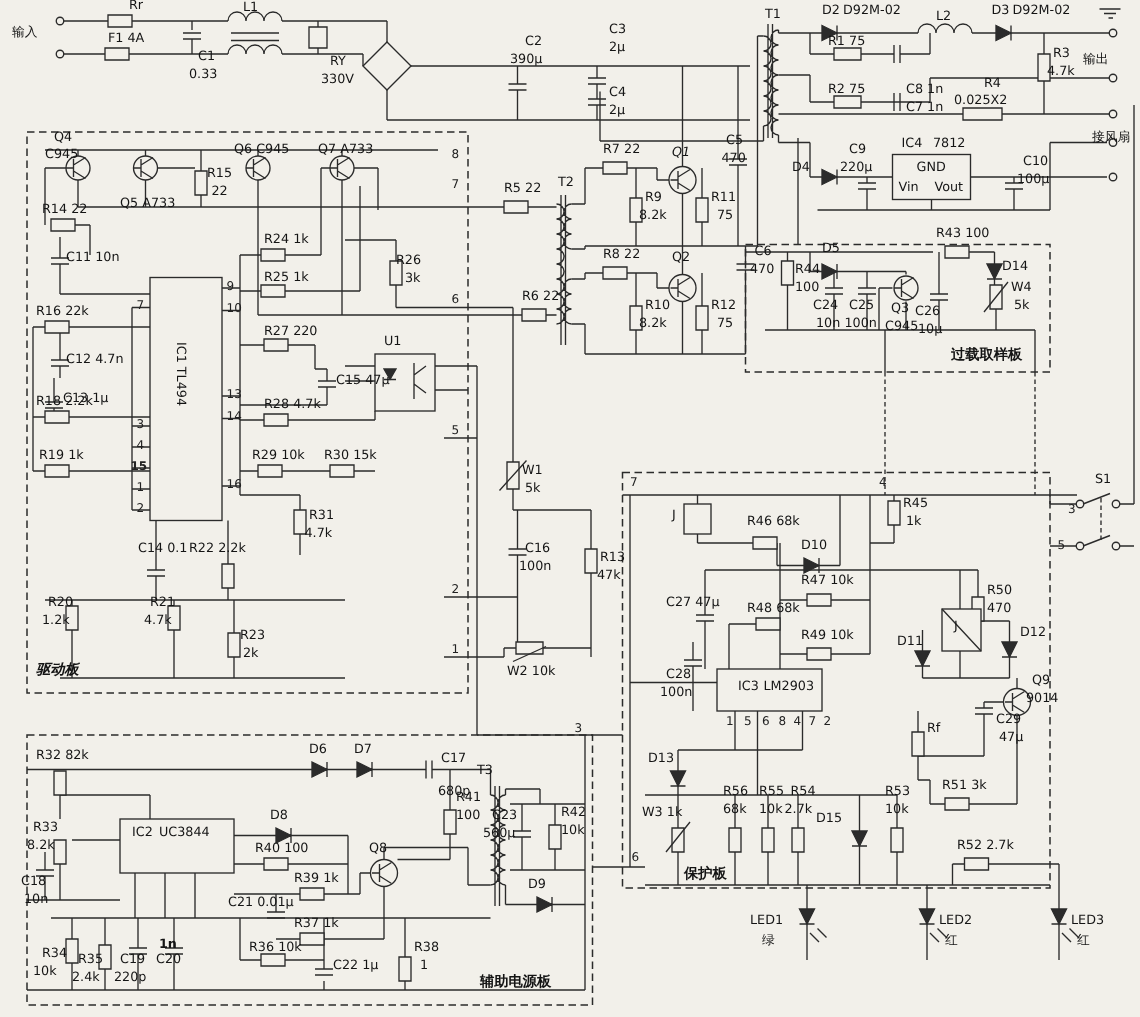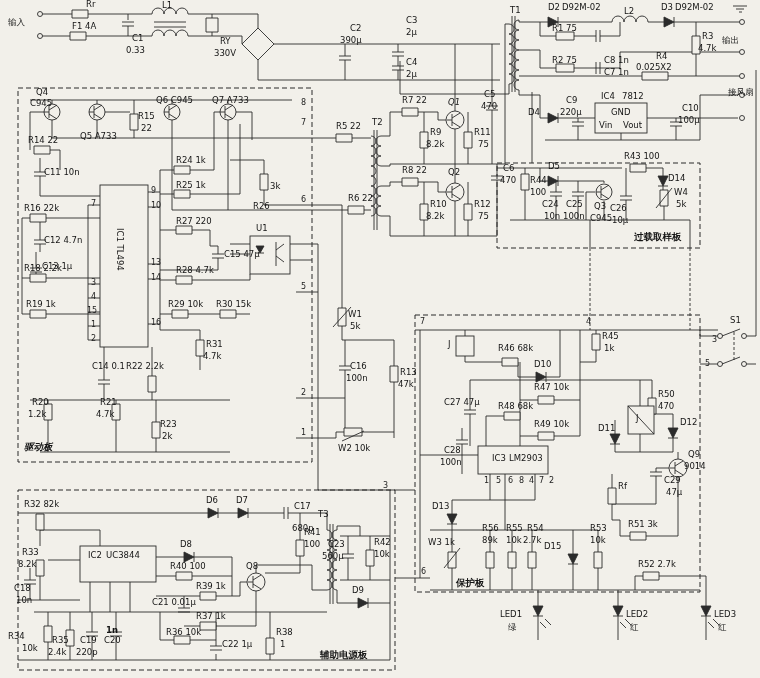--- a/index.html
+++ b/index.html
@@ -125,21 +125,21 @@
       <span class="lbl" style="left: 30px; top: 99px;">C945</span>
       <span class="lbl" style="left: 80px; top: 96px; margin-top: 36px;">Q5 A733</span>
       <span class="lbl" style="left: 156px; top: 96px;">Q6 C945</span>
       <span class="lbl" style="left: 212px; top: 96px;">Q7 A733</span>
       <span class="lbl" style="left: 138px; top: 112px;">R15</span>
       <span class="lbl" style="left: 141px; top: 124px;">22</span>
       <span class="lbl" style="left: 28px; top: 136px;">R14 22</span>
       <span class="lbl" style="left: 44px; top: 168px;">C11 10n</span>
       <span class="lbl" style="left: 176px; top: 156px;">R24 1k</span>
       <span class="lbl" style="left: 176px; top: 181px;">R25 1k</span>
-      <span class="lbl" style="left: 253px; top: 170px; margin-top: 32px;">R26</span>
+      <span class="lbl" style="left: 264px; top: 170px;">R26</span>
       <span class="lbl" style="left: 270px; top: 182px;">3k</span>
       <span class="lbl" style="left: 24px; top: 204px;">R16 22k</span>
       <span class="lbl" style="left: 44px; top: 236px;">C12 4.7n</span>
       <span class="lbl" style="left: 42px; top: 262px;">C13 1μ</span>
       <span class="lbl" style="left: 176px; top: 217px;">R27 220</span>
       <span class="lbl" style="left: 224px; top: 250px;">C15 47μ</span>
       <span class="lbl" style="left: 24px; top: 264px;">R18 2.2k</span>
       <span class="lbl" style="left: 176px; top: 266px;">R28 4.7k</span>
       <span class="lbl" style="left: 26px; top: 300px;">R19 1k</span>
       <span class="lbl" style="left: 168px; top: 300px;">R29 10k</span>
@@ -165,21 +165,21 @@
       <span class="lbl" style="left: 400px; top: 368px;">R13</span>
       <span class="lbl" style="left: 398px; top: 380px;">47k</span>
       <span class="lbl pin" style="left: 151px; top: 187px;">9</span>
       <span class="lbl pin" style="left: 151px; top: 202px;">10</span>
       <span class="lbl pin" style="left: 151px; top: 259px;">13</span>
       <span class="lbl pin" style="left: 151px; top: 274px;">14</span>
       <span class="lbl pin" style="left: 151px; top: 319px;">16</span>
       <span class="lbl pin" style="left: 91px; top: 200px;">7</span>
       <span class="lbl pin" style="left: 91px; top: 279px;">3</span>
       <span class="lbl pin" style="left: 91px; top: 293px;">4</span>
-      <span class="lbl pin" style="left: 87px; top: 307px;">15</span>
+      <span class="lbl pin" style="left: 87px; top: 307px; font-weight: bold;">15</span>
       <span class="lbl pin" style="left: 91px; top: 321px;">1</span>
       <span class="lbl pin" style="left: 91px; top: 335px;">2</span>
       <span class="lbl pin" style="left: 301px; top: 99px;">8</span>
       <span class="lbl pin" style="left: 301px; top: 119px;">7</span>
       <span class="lbl pin" style="left: 301px; top: 196px;">6</span>
       <span class="lbl pin" style="left: 301px; top: 283px;">5</span>
       <span class="lbl pin" style="left: 301px; top: 389px;">2</span>
       <span class="lbl pin" style="left: 301px; top: 429px;">1</span>
       <span class="lbl pin" style="left: 383px; top: 482px;">3</span>
       <span class="lbl pin" style="left: 420px; top: 318px;">7</span>
@@ -242,21 +242,21 @@
       <span class="lbl" style="left: 492px; top: 454px;">IC3</span>
       <span class="lbl" style="left: 509px; top: 454px;">LM2903</span>
       <span class="lbl" style="left: 688px; top: 450px;">Q9</span>
       <span class="lbl" style="left: 684px; top: 462px;">9014</span>
       <span class="lbl" style="left: 664px; top: 476px;">C29</span>
       <span class="lbl" style="left: 666px; top: 488px;">47μ</span>
       <span class="lbl" style="left: 618px; top: 482px;">Rf</span>
       <span class="lbl" style="left: 432px; top: 502px;">D13</span>
       <span class="lbl" style="left: 428px; top: 538px;">W3 1k</span>
       <span class="lbl" style="left: 482px; top: 524px;">R56</span>
-      <span class="lbl" style="left: 482px; top: 536px;">89k</span>
+      <span class="lbl" style="left: 482px; top: 536px;">68k</span>
       <span class="lbl" style="left: 506px; top: 524px;">R55</span>
       <span class="lbl" style="left: 506px; top: 536px;">10k</span>
       <span class="lbl" style="left: 527px; top: 524px;">R54</span>
       <span class="lbl" style="left: 523px; top: 536px;">2.7k</span>
       <span class="lbl" style="left: 544px; top: 542px;">D15</span>
       <span class="lbl" style="left: 590px; top: 524px;">R53</span>
       <span class="lbl" style="left: 590px; top: 536px;">10k</span>
       <span class="lbl" style="left: 628px; top: 520px;">R51 3k</span>
       <span class="lbl" style="left: 638px; top: 560px;">R52 2.7k</span>
       <span class="lbl board" style="left: 456px; top: 578px;">保护板</span>
@@ -288,21 +288,21 @@
       <span class="lbl" style="left: 14px; top: 584px;">C18</span>
       <span class="lbl" style="left: 16px; top: 596px;">10n</span>
       <span class="lbl" style="left: 246px; top: 562px;">Q8</span>
       <span class="lbl" style="left: 196px; top: 582px;">R39 1k</span>
       <span class="lbl" style="left: 152px; top: 598px;">C21 0.01μ</span>
       <span class="lbl" style="left: 196px; top: 612px;">R37 1k</span>
       <span class="lbl" style="left: 166px; top: 628px;">R36 10k</span>
       <span class="lbl" style="left: 222px; top: 640px;">C22 1μ</span>
       <span class="lbl" style="left: 276px; top: 628px;">R38</span>
       <span class="lbl" style="left: 280px; top: 640px;">1</span>
-      <span class="lbl" style="left: 8px; top: 632px;">R34</span>
+      <span class="lbl" style="left: 28px; top: 632px;">R34</span>
       <span class="lbl" style="left: 22px; top: 644px;">10k</span>
       <span class="lbl" style="left: 52px; top: 636px;">R35</span>
       <span class="lbl" style="left: 48px; top: 648px;">2.4k</span>
       <span class="lbl" style="left: 80px; top: 636px;">C19</span>
       <span class="lbl" style="left: 76px; top: 648px;">220p</span>
       <span class="lbl" style="left: 104px; top: 636px;">C20</span>
       <span class="lbl" style="left: 106px; top: 626px; font-weight: bold;">1n</span>
       <span class="lbl" style="left: 328px; top: 540px;">C23</span>
       <span class="lbl" style="left: 322px; top: 552px;">560μ</span>
       <span class="lbl" style="left: 374px; top: 538px;">R42</span>

